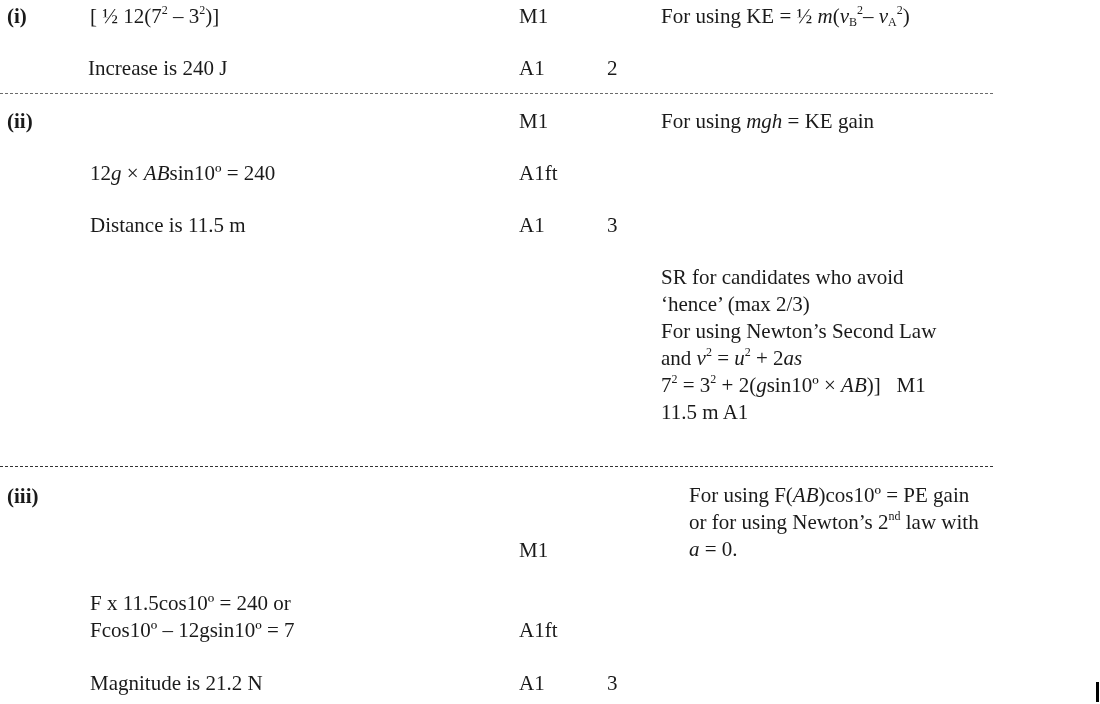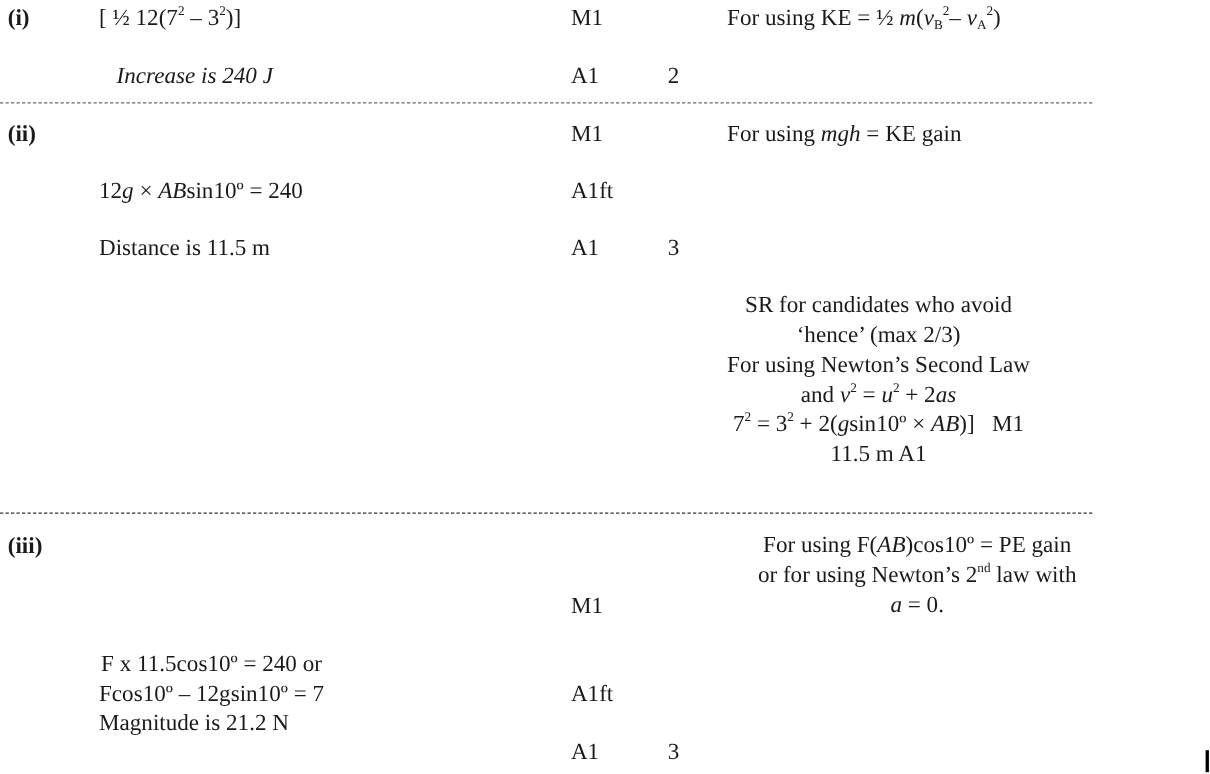--- a/index.html
+++ b/index.html
@@ -22,40 +22,40 @@
       position: absolute;
       left: 0;
       height: 0;
       border-top: 1.5px dashed #6b6b6b;
     }
     .dash.dark { border-top-color: #333; }
     .i { font-style: italic; }
     sup, sub { font-size: 12px; line-height: 0; }
     sup { vertical-align: 9px; }
     sub { vertical-align: -3px; }
-    .note { line-height: 27px; text-align: center; }
+    .note { line-height: 27px; }
     .cursor {
       position: absolute;
       left: 1096px;
       top: 682px;
       width: 3px;
       height: 20px;
       background: #000;
     }
   </style>
 </head>
 <body>
 
 <div class="abs label" style="left:7px; top:3px;">(i)</div>
 
 <div class="abs" style="left:90px; top:3px;">[ ½ 12(7<sup>2</sup> – 3<sup>2</sup>)]</div>
 <div class="abs" style="left:519px; top:3px;">M1</div>
 <div class="abs" style="left:661px; top:3px;">For using KE = ½ <span class="i">m</span>(<span class="i">v</span><sub>B</sub><sup>2</sup>– <span class="i">v</span><sub>A</sub><sup>2</sup>)</div>
 
-<div class="abs" style="left:106px; top:55px;font-style:italic;">Increase is 240 J</div>
+<div class="abs" style="left:88px; top:55px;">Increase is 240 J</div>
 <div class="abs" style="left:519px; top:55px;">A1</div>
 <div class="abs" style="left:607px; top:55px;">2</div>
 
 <div class="dash" style="top:93px; width:993px;"></div>
 
 <div class="abs label" style="left:7px; top:108px;">(ii)</div>
 
 <div class="abs" style="left:519px; top:108px;">M1</div>
 <div class="abs" style="left:661px; top:108px;">For using <span class="i">mgh</span> = KE gain</div>
 
@@ -85,17 +85,17 @@
   <div><span class="i">a</span> = 0.</div>
 </div>
 <div class="abs" style="left:519px; top:537px;">M1</div>
 
 <div class="abs note" style="left:90px; top:590px;">
   <div>F x 11.5cos10º = 240   or</div>
   <div>Fcos10º – 12gsin10º = 7</div>
 </div>
 <div class="abs" style="left:519px; top:617px;">A1ft</div>
 
-<div class="abs" style="left:90px; top:644px;">Magnitude is 21.2 N</div>
+<div class="abs" style="left:90px; top:670px;">Magnitude is 21.2 N</div>
 <div class="abs" style="left:519px; top:670px;">A1</div>
 <div class="abs" style="left:607px; top:670px;">3</div>
 
 <div class="cursor"></div>
 
 </body></html>

